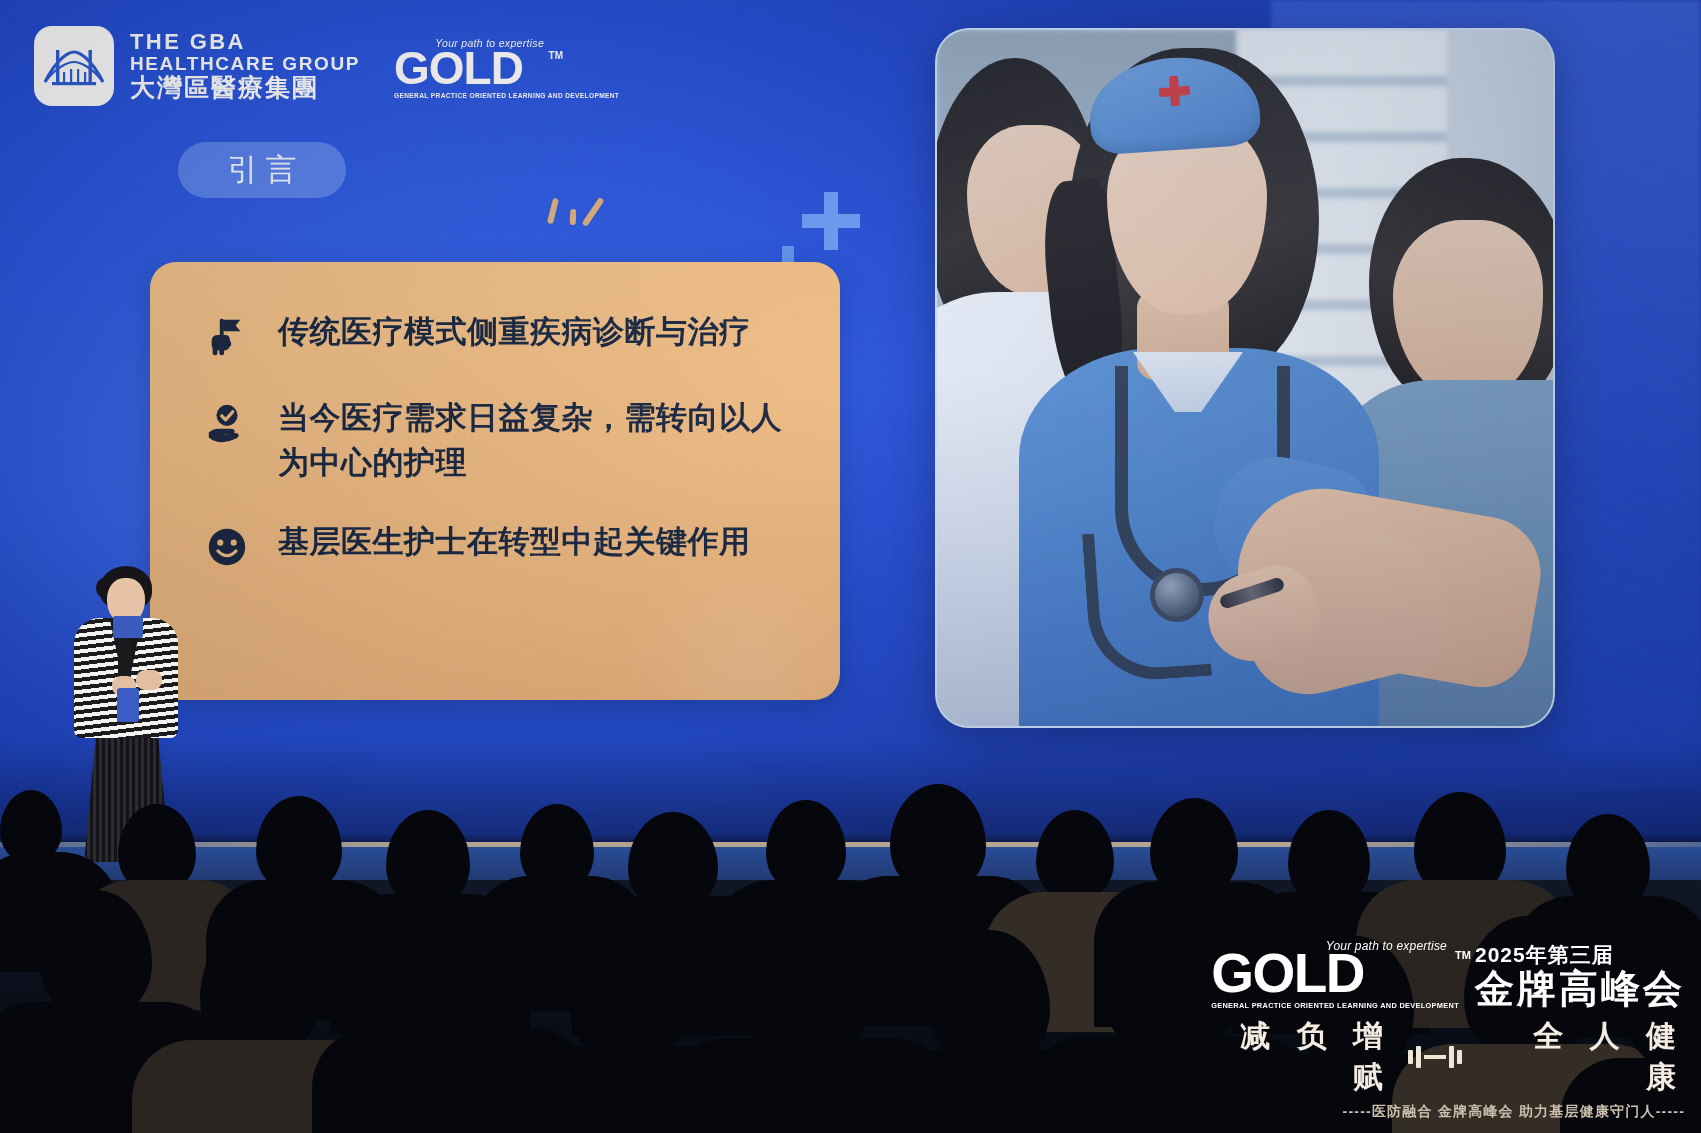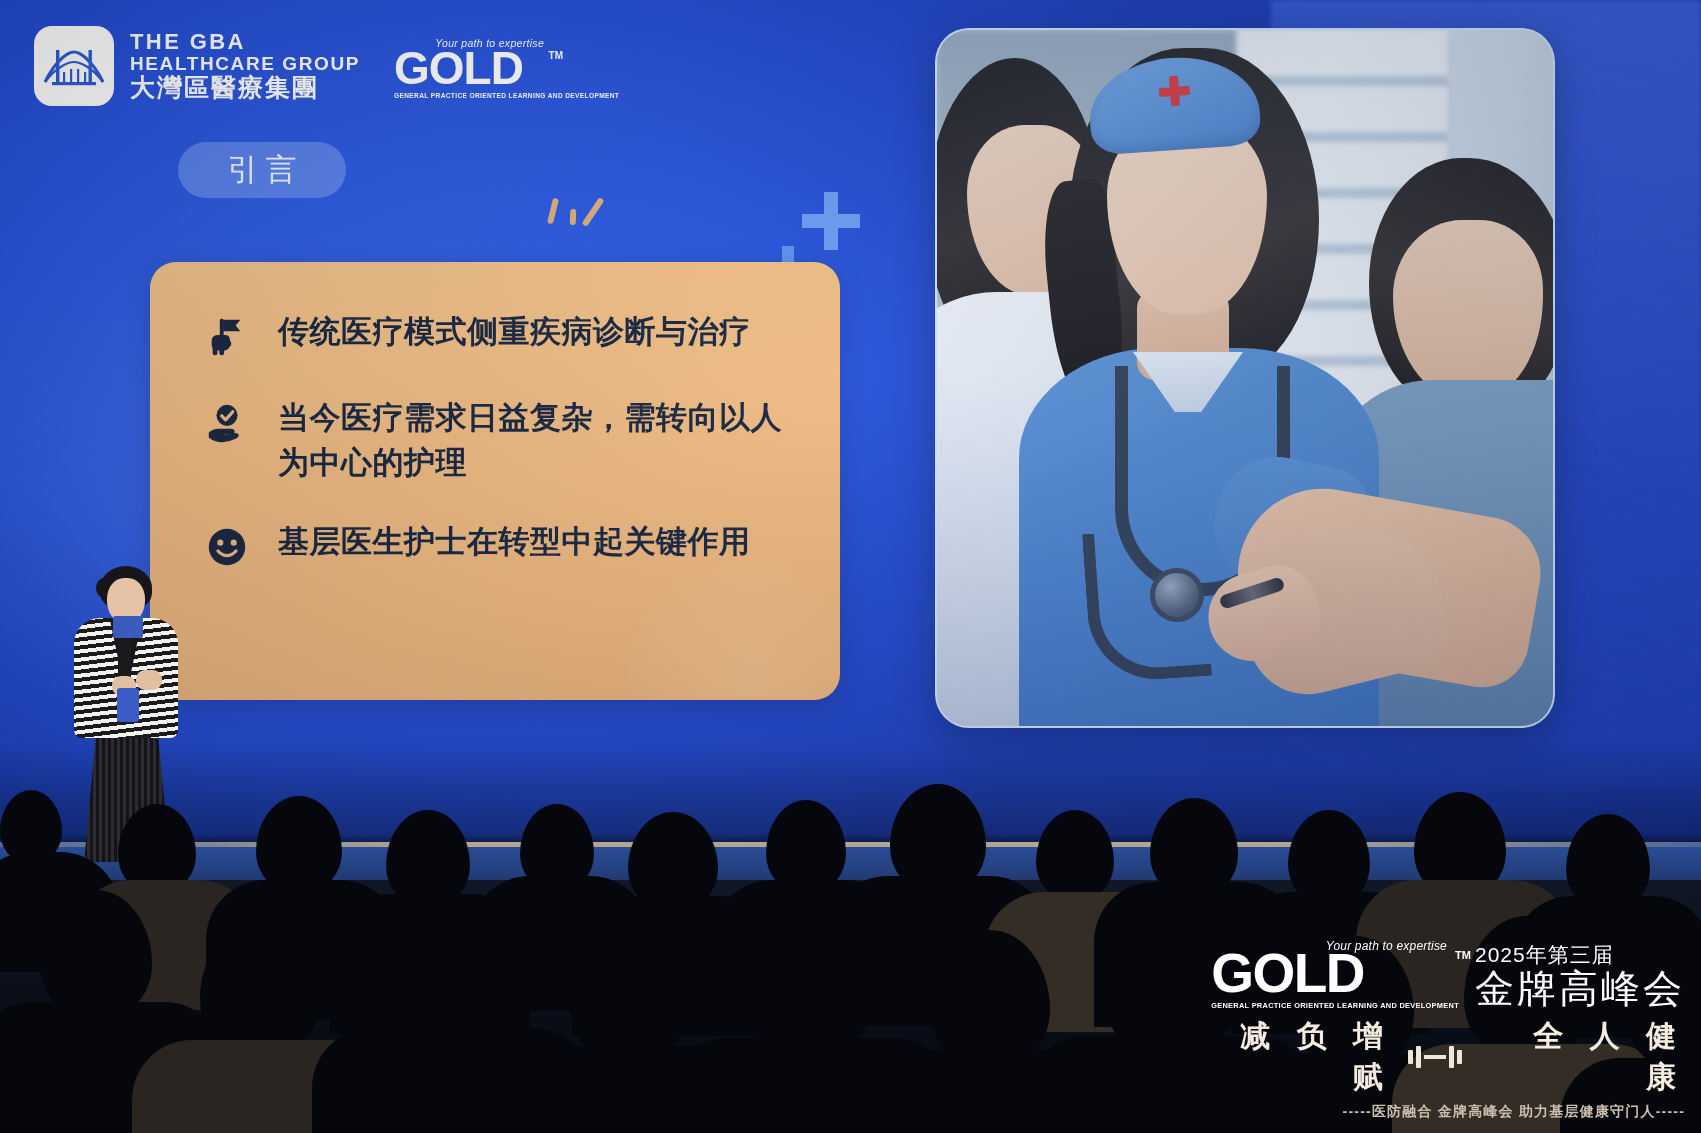--- a/index.html
+++ b/index.html
@@ -434,22 +434,22 @@
   }
   .conf-gold .word {
     position: relative;
     font-size: 55px; font-weight: 800; letter-spacing: -1.5px; line-height: .9; color: #fff;
   }
   .conf-gold .word .tm { position:absolute; right: -12px; top: 2px; font-size: 11px; font-weight:700; letter-spacing:0; }
   .conf-gold .sub {
     font-size: 7.4px; font-weight: 700; letter-spacing: .3px; white-space: nowrap; margin-top: 3px; color:#fff;
   }
   .conf-right { text-align: left; }
-  .conf-right .y { font-size: 21px; font-weight: 400; letter-spacing: 1px; }
-  .conf-right .cn { font-size: 39px; font-weight: 400; letter-spacing: 3px; line-height: 1.05; }
+  .conf-right .y { font-size: 21px; font-weight: 700; letter-spacing: 1px; }
+  .conf-right .cn { font-size: 39px; font-weight: 700; letter-spacing: 3px; line-height: 1.05; }
   .conf-right .en { font-size: 20px; font-weight: 500; letter-spacing: .4px; }
 
   .conf-slogan {
     margin-top: 6px;
     display: flex; align-items: center; justify-content: flex-end; gap: 16px;
     font-size: 30px; font-weight: 700; letter-spacing: 9px; color: #f4ece0;
   }
   .dumbbell { display:inline-flex; align-items:center; gap:3px; }
   .dumbbell .plate { width: 5px; height: 22px; background:#f0e6d8; border-radius:1px; }
   .dumbbell .plate.s { height: 14px; }

